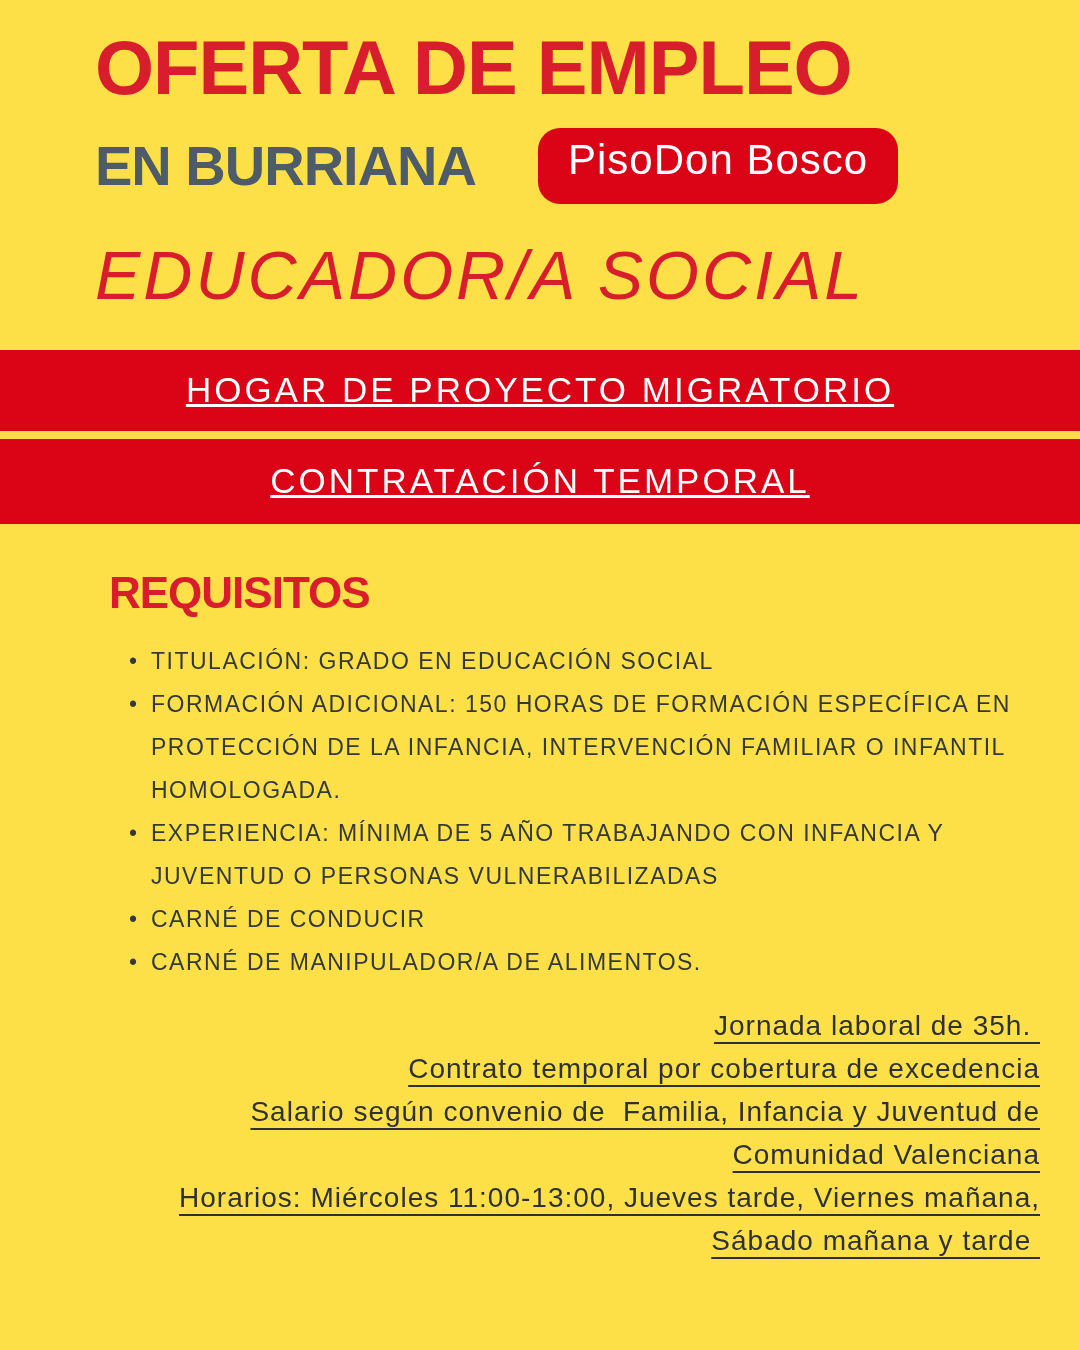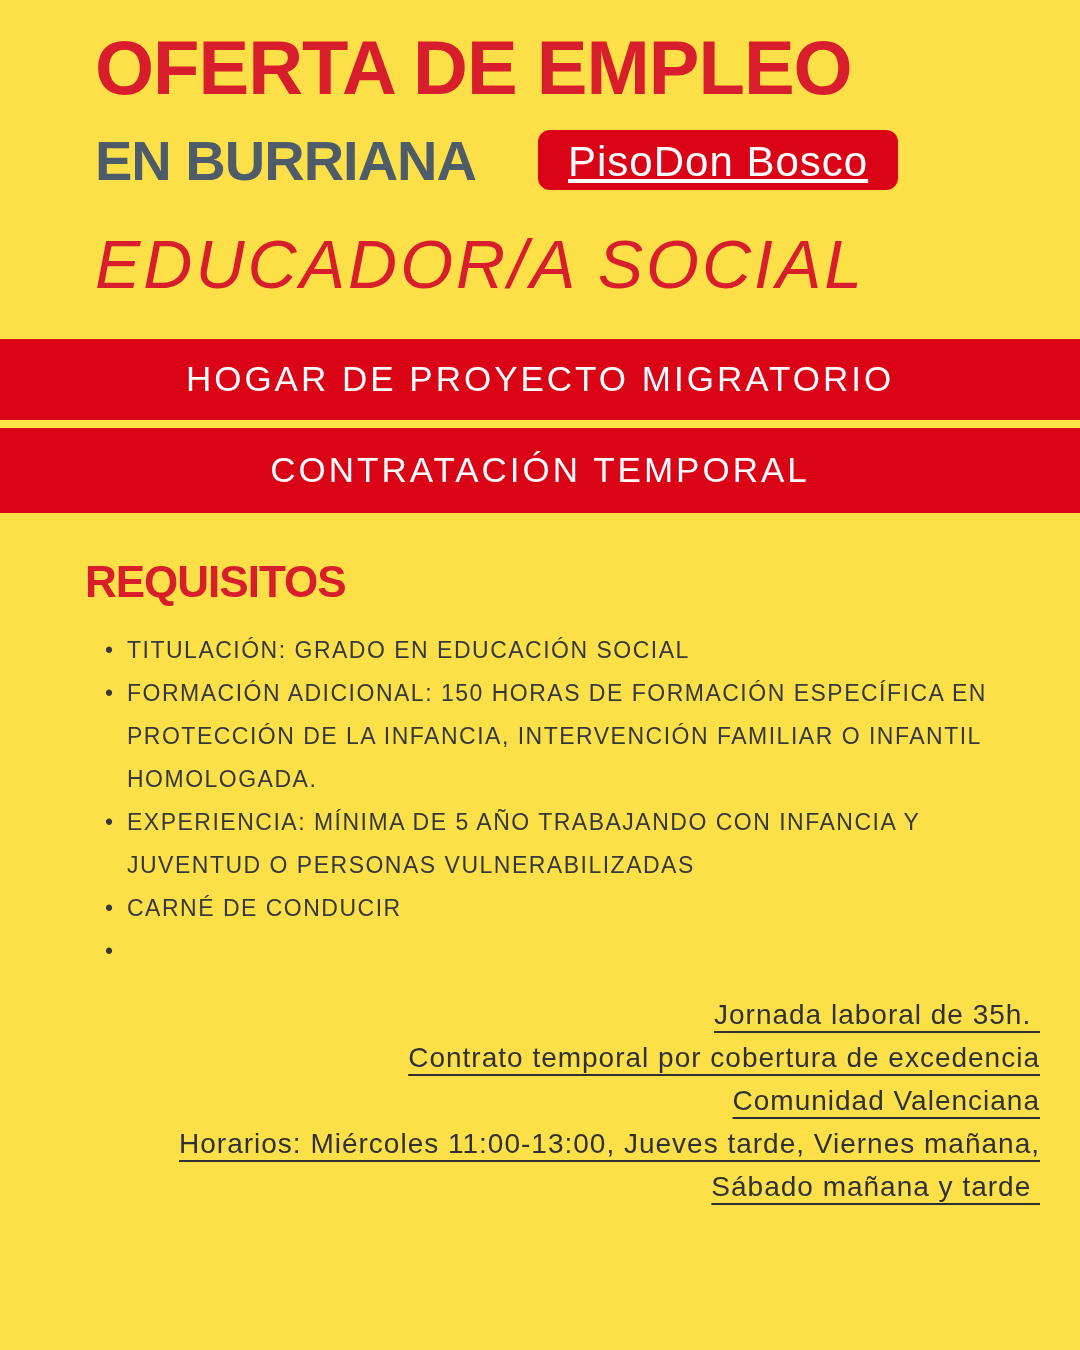--- a/index.html
+++ b/index.html
@@ -35,23 +35,22 @@
     letter-spacing: -1px;
     color: #4e5b68;
   }
   .badge {
     display: inline-block;
     background: #db0417;
     color: #ffffff;
     font-size: 42px;
     font-weight: 400;
     letter-spacing: 1px;
-    padding: 8px 30px 4px 30px;
-    border-radius: 12px;
-    text-decoration: underline;
+    padding: 8px 30px 20px 30px;
+    border-radius: 22px;
   }
   .role {
     margin-top: 32px;
     font-size: 68px;
     font-weight: 400;
     letter-spacing: 3px;
     color: #d81e2c;
     font-style: italic;
   }
   
@@ -60,24 +59,25 @@
     width: 100%;
     height: 81px;
     background: #db0417;
     color: #ffffff;
     display: flex;
     align-items: center;
     justify-content: center;
     font-size: 35px;
     font-weight: 400;
     letter-spacing: 3px;
+    text-decoration: underline;
   }
   .banner + .banner { margin-top: 8px; height: 85px; }
   
-  .requisitos { padding: 0 60px 0 85px; margin-top: 14px; }
+  .requisitos { padding: 0 60px 0 109px; margin-top: 14px; }
   .section-heading {
     margin: 44px 0 0 0;
     font-size: 44px;
     font-weight: 800;
     letter-spacing: -1px;
     color: #d81e2c;
   }
   .req-list {
     list-style: none;
     margin: 22px 0 0 0;
@@ -146,27 +146,29 @@
       <li class="req-item">
         <span class="dot">•</span>
         <span>EXPERIENCIA: MÍNIMA DE 5 AÑO TRABAJANDO CON INFANCIA Y JUVENTUD O PERSONAS VULNERABILIZADAS</span>
       </li>
       <li class="req-item">
         <span class="dot">•</span>
         <span>CARNÉ DE CONDUCIR</span>
       </li>
       <li class="req-item">
         <span class="dot">•</span>
+        <span>CARNÉ DE MANIPULADOR/A DE ALIMENTOS.</span>
       </li>
     </ul>
   </section>
 
   <section class="vacante">
     <div class="vac-lines">
       <div class="vac-line">Jornada laboral de 35h. </div>
       <div class="vac-line">Contrato temporal por cobertura de excedencia</div>
+      <div class="vac-line">Salario según convenio de  Familia, Infancia y Juventud de</div>
       <div class="vac-line">Comunidad Valenciana</div>
       <div class="vac-line">Horarios: Miércoles 11:00-13:00, Jueves tarde, Viernes mañana,</div>
       <div class="vac-line">Sábado mañana y tarde </div>
     </div>
   </section>
 
 </div>
 
 </body></html>

